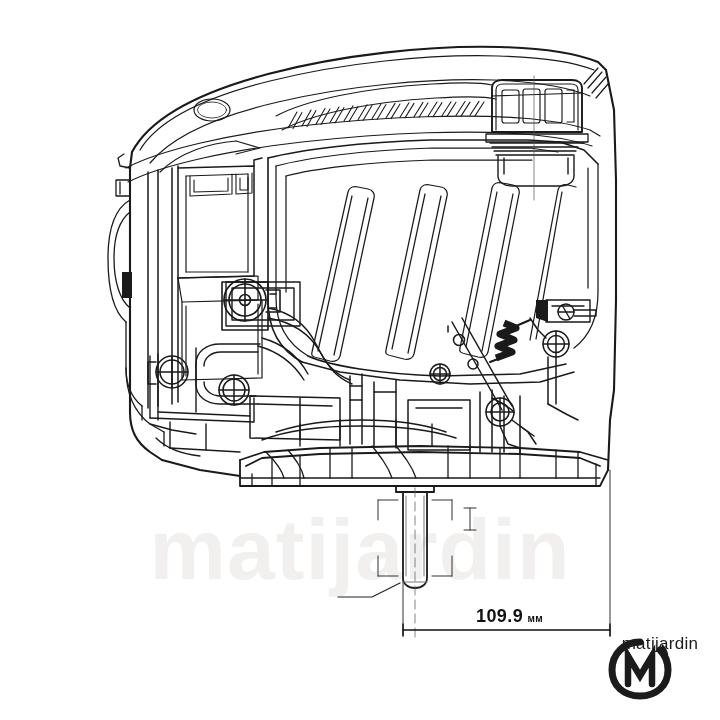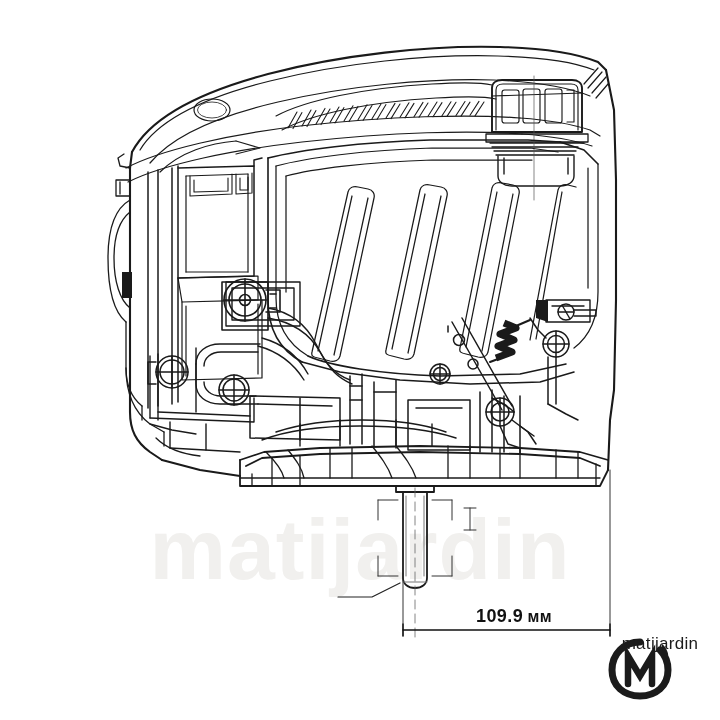--- a/index.html
+++ b/index.html
@@ -14,21 +14,21 @@
 
   .callout{position:absolute;left:64px;top:590px;
            font-family:"Liberation Sans", sans-serif;
            font-size:11.5px;font-weight:700;color:#161616;letter-spacing:.2px;
            white-space:nowrap;}
 
   .dimtext{position:absolute;left:476px;top:606px;
            font-family:"Liberation Sans", sans-serif;
            font-weight:700;color:#111;white-space:nowrap;}
   .dimtext .num{font-size:18px;letter-spacing:.4px;}
-  .dimtext .unit{font-size:16px;letter-spacing:.3px;}
+  .dimtext .unit{font-size:10px;letter-spacing:.3px;}
 
   .brand{position:absolute;left:604px;top:636px;width:112px;text-align:center;}
   .brand .word{font-family:"Liberation Sans", sans-serif;
                 font-size:17px;font-weight:400;color:#1b1b1b;letter-spacing:.3px;
                 margin-top:-2px;}
 </style>
 </head>
 <body>
 
 <div id="stage">

